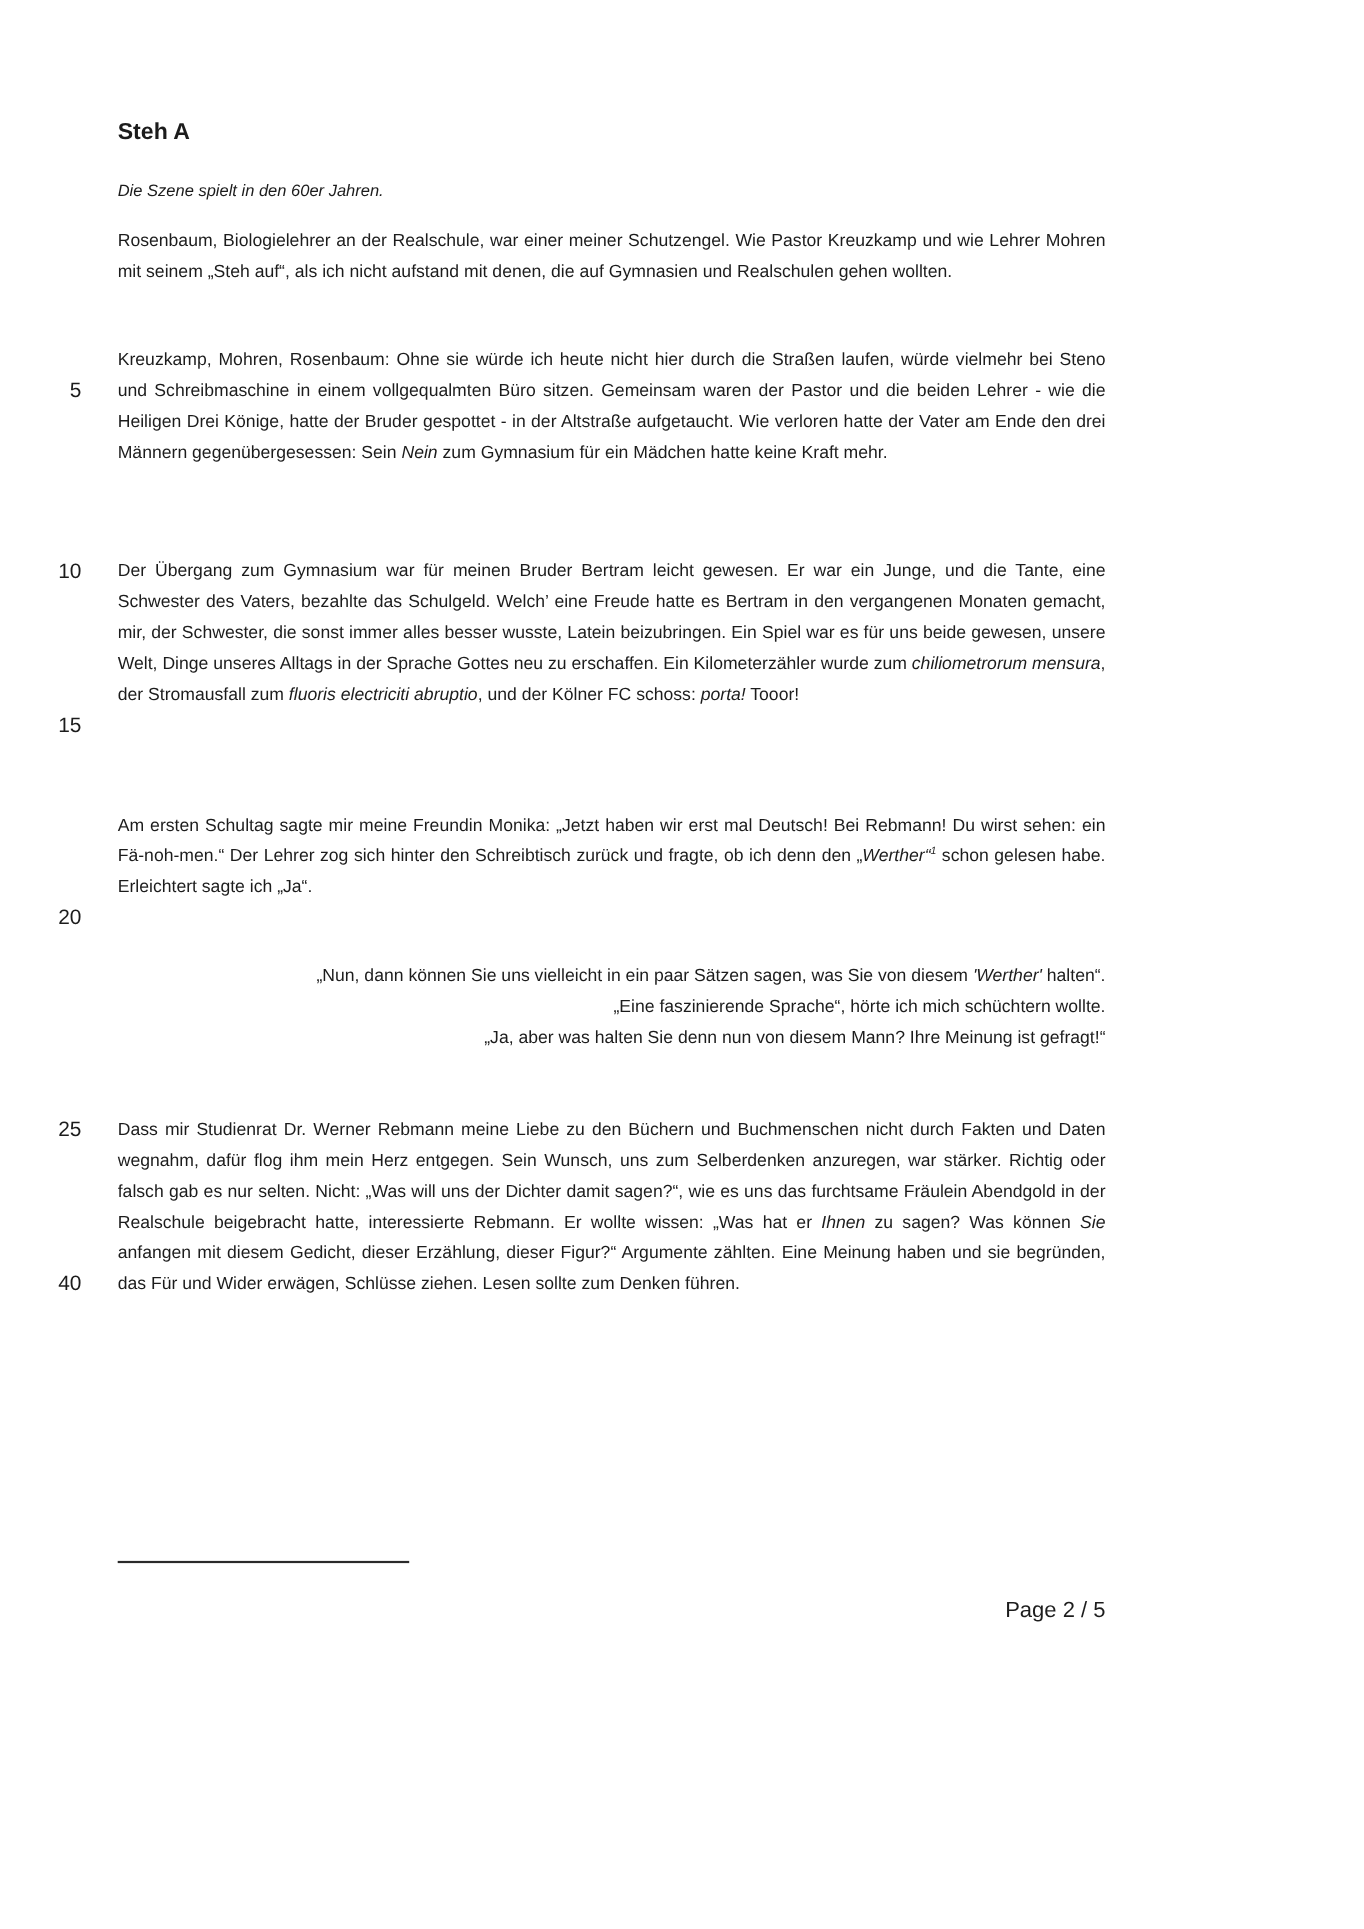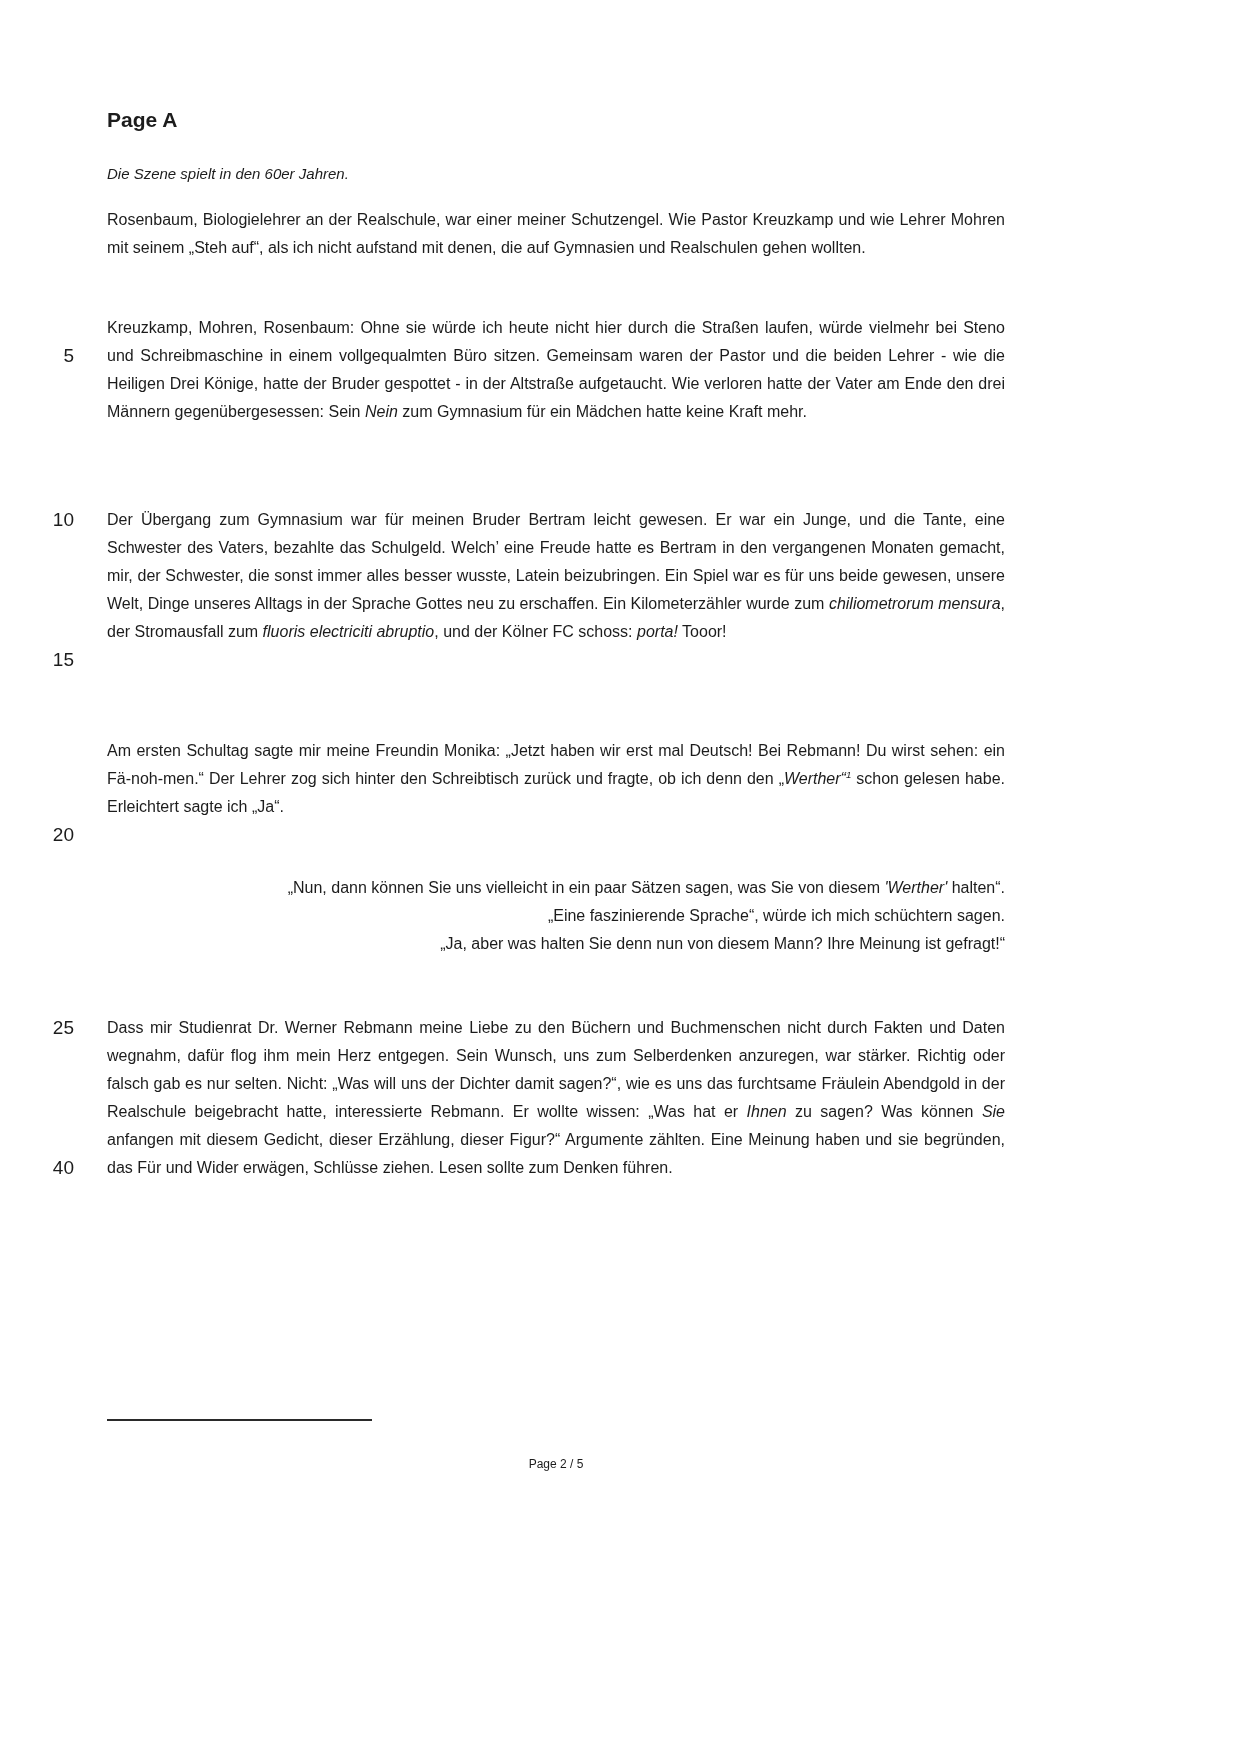--- a/index.html
+++ b/index.html
@@ -27,43 +27,43 @@
     color: #1c1c1c;
   }
   .seg-i { font-style: italic; }
   .seg-iu { font-style: italic; text-decoration: underline; }
   sup.seg-sup { font-style: italic; font-size: 0.6em; vertical-align: super; line-height: 0; }
   .attribution { font-size: 21px; line-height: 28px; text-align: right; }
   .footnote-rule { border-top: 2px solid #2a2a2a; width: 265px; }
   .footnote { font-size: 19px; line-height: 24px; }
   .footnote .marker { font-size: 12px; vertical-align: super; font-style: normal; }
   .footnote .footnote-text { font-style: italic; padding-left: 56px; }
-  .page-label { font-size: 12px; line-height: 24px; text-align: center; }
+  .page-label { font-size: 20px; line-height: 24px; text-align: right; }
   .doc-code { font-size: 20px; line-height: 24px; text-align: left; }
 </style>
 </head>
 <body>
 
 <div class="page">
 
   <div class="lineno" style="top:342px">5</div>
   <div class="lineno" style="top:506px">10</div>
   <div class="lineno" style="top:646px">15</div>
   <div class="lineno" style="top:821px">20</div>
   <div class="lineno" style="top:1014px">25</div>
   <div class="lineno" style="top:1154px">40</div>
 
-  <div class="abs title" style="top:106px">Page A</div>
+  <div class="abs title" style="top:106px">Steh A</div>
   <div class="abs intro" style="top:160px">Die Szene spielt in den 60er Jahren.</div>
 
   <div class="abs body-text" style="top:206px"><span>Rosenbaum, Biologielehrer an der Realschule, war einer meiner Schutzengel. Wie Pastor Kreuzkamp und wie Lehrer Mohren mit seinem „Steh auf“, als ich nicht aufstand mit denen, die auf Gymnasien und Realschulen gehen wollten.</span></div>
   <div class="abs body-text" style="top:314px"><span>Kreuzkamp, Mohren, Rosenbaum: Ohne sie würde ich heute nicht hier durch die Straßen laufen, würde vielmehr bei Steno und Schreibmaschine in einem vollgequalmten Büro sitzen. Gemeinsam waren der Pastor und die beiden Lehrer - wie die Heiligen Drei Könige, hatte der Bruder gespottet - in der Altstraße aufgetaucht. Wie verloren hatte der Vater am Ende den drei Männern gegenübergesessen: Sein </span><span class="seg-i">Nein</span><span> zum Gymnasium für ein Mädchen hatte keine Kraft mehr.</span></div>
   <div class="abs body-text" style="top:506px"><span>Der Übergang zum Gymnasium war für meinen Bruder Bertram leicht gewesen. Er war ein Junge, und die Tante, eine Schwester des Vaters, bezahlte das Schulgeld. Welch’ eine Freude hatte es Bertram in den vergangenen Monaten gemacht, mir, der Schwester, die sonst immer alles besser wusste, Latein beizubringen. Ein Spiel war es für uns beide gewesen, unsere Welt, Dinge unseres Alltags in der Sprache Gottes neu zu erschaffen. Ein Kilometerzähler wurde zum </span><span class="seg-i">chiliometrorum mensura</span><span>, der Stromausfall zum </span><span class="seg-i">fluoris electriciti abruptio</span><span>, und der Kölner FC schoss: </span><span class="seg-i">porta!</span><span> Tooor!</span></div>
   <div class="abs body-text" style="top:737px"><span>Am ersten Schultag sagte mir meine Freundin Monika: „Jetzt haben wir erst mal Deutsch! Bei Rebmann! Du wirst sehen: ein Fä-noh-men.“ Der Lehrer zog sich hinter den Schreibtisch zurück und fragte, ob ich denn den „</span><span class="seg-i">Werther</span><span class="seg-i">“</span><sup class="seg-sup">1</sup><span> schon gelesen habe. Erleichtert sagte ich „Ja“.</span></div>
-  <div class="abs body-text" style="top: 874px; text-align: right;"><span>„Nun, dann können Sie uns vielleicht in ein paar Sätzen sagen, was Sie von diesem </span><span class="seg-i">'Werther'</span><span> halten“.</span><br><span>„Eine faszinierende Sprache“, würde ich mich schüchtern sagen.</span><br><span>„Ja, aber was halten Sie denn nun von diesem Mann? Ihre Meinung ist gefragt!“</span></div>
+  <div class="abs body-text" style="top: 874px; text-align: right;"><span>„Nun, dann können Sie uns vielleicht in ein paar Sätzen sagen, was Sie von diesem </span><span class="seg-i">'Werther'</span><span> halten“.</span><br><span>„Eine faszinierende Sprache“, hörte ich mich schüchtern wollte.</span><br><span>„Ja, aber was halten Sie denn nun von diesem Mann? Ihre Meinung ist gefragt!“</span></div>
   <div class="abs body-text" style="top:1014px"><span>Dass mir Studienrat Dr. Werner Rebmann meine Liebe zu den Büchern und Buchmenschen nicht durch Fakten und Daten wegnahm, dafür flog ihm mein Herz entgegen. Sein Wunsch, uns zum Selberdenken anzuregen, war stärker. Richtig oder falsch gab es nur selten. Nicht: „Was will uns der Dichter damit sagen?“, wie es uns das furchtsame Fräulein Abendgold in der Realschule beigebracht hatte, interessierte Rebmann. Er wollte wissen: „Was hat er </span><span class="seg-i">Ihnen</span><span> zu sagen? Was können </span><span class="seg-i">Sie</span><span> anfangen mit diesem Gedicht, dieser Erzählung, dieser Figur?“ Argumente zählten. Eine Meinung haben und sie begründen, das Für und Wider erwägen, Schlüsse ziehen. Lesen sollte zum Denken führen.</span></div>
 
 
   <div class="abs footnote-rule" style="top:1419px"></div>
 
   <div class="abs page-label" style="top:1452px">Page 2 / 5</div>
 
 </div>
 
 </body></html>

